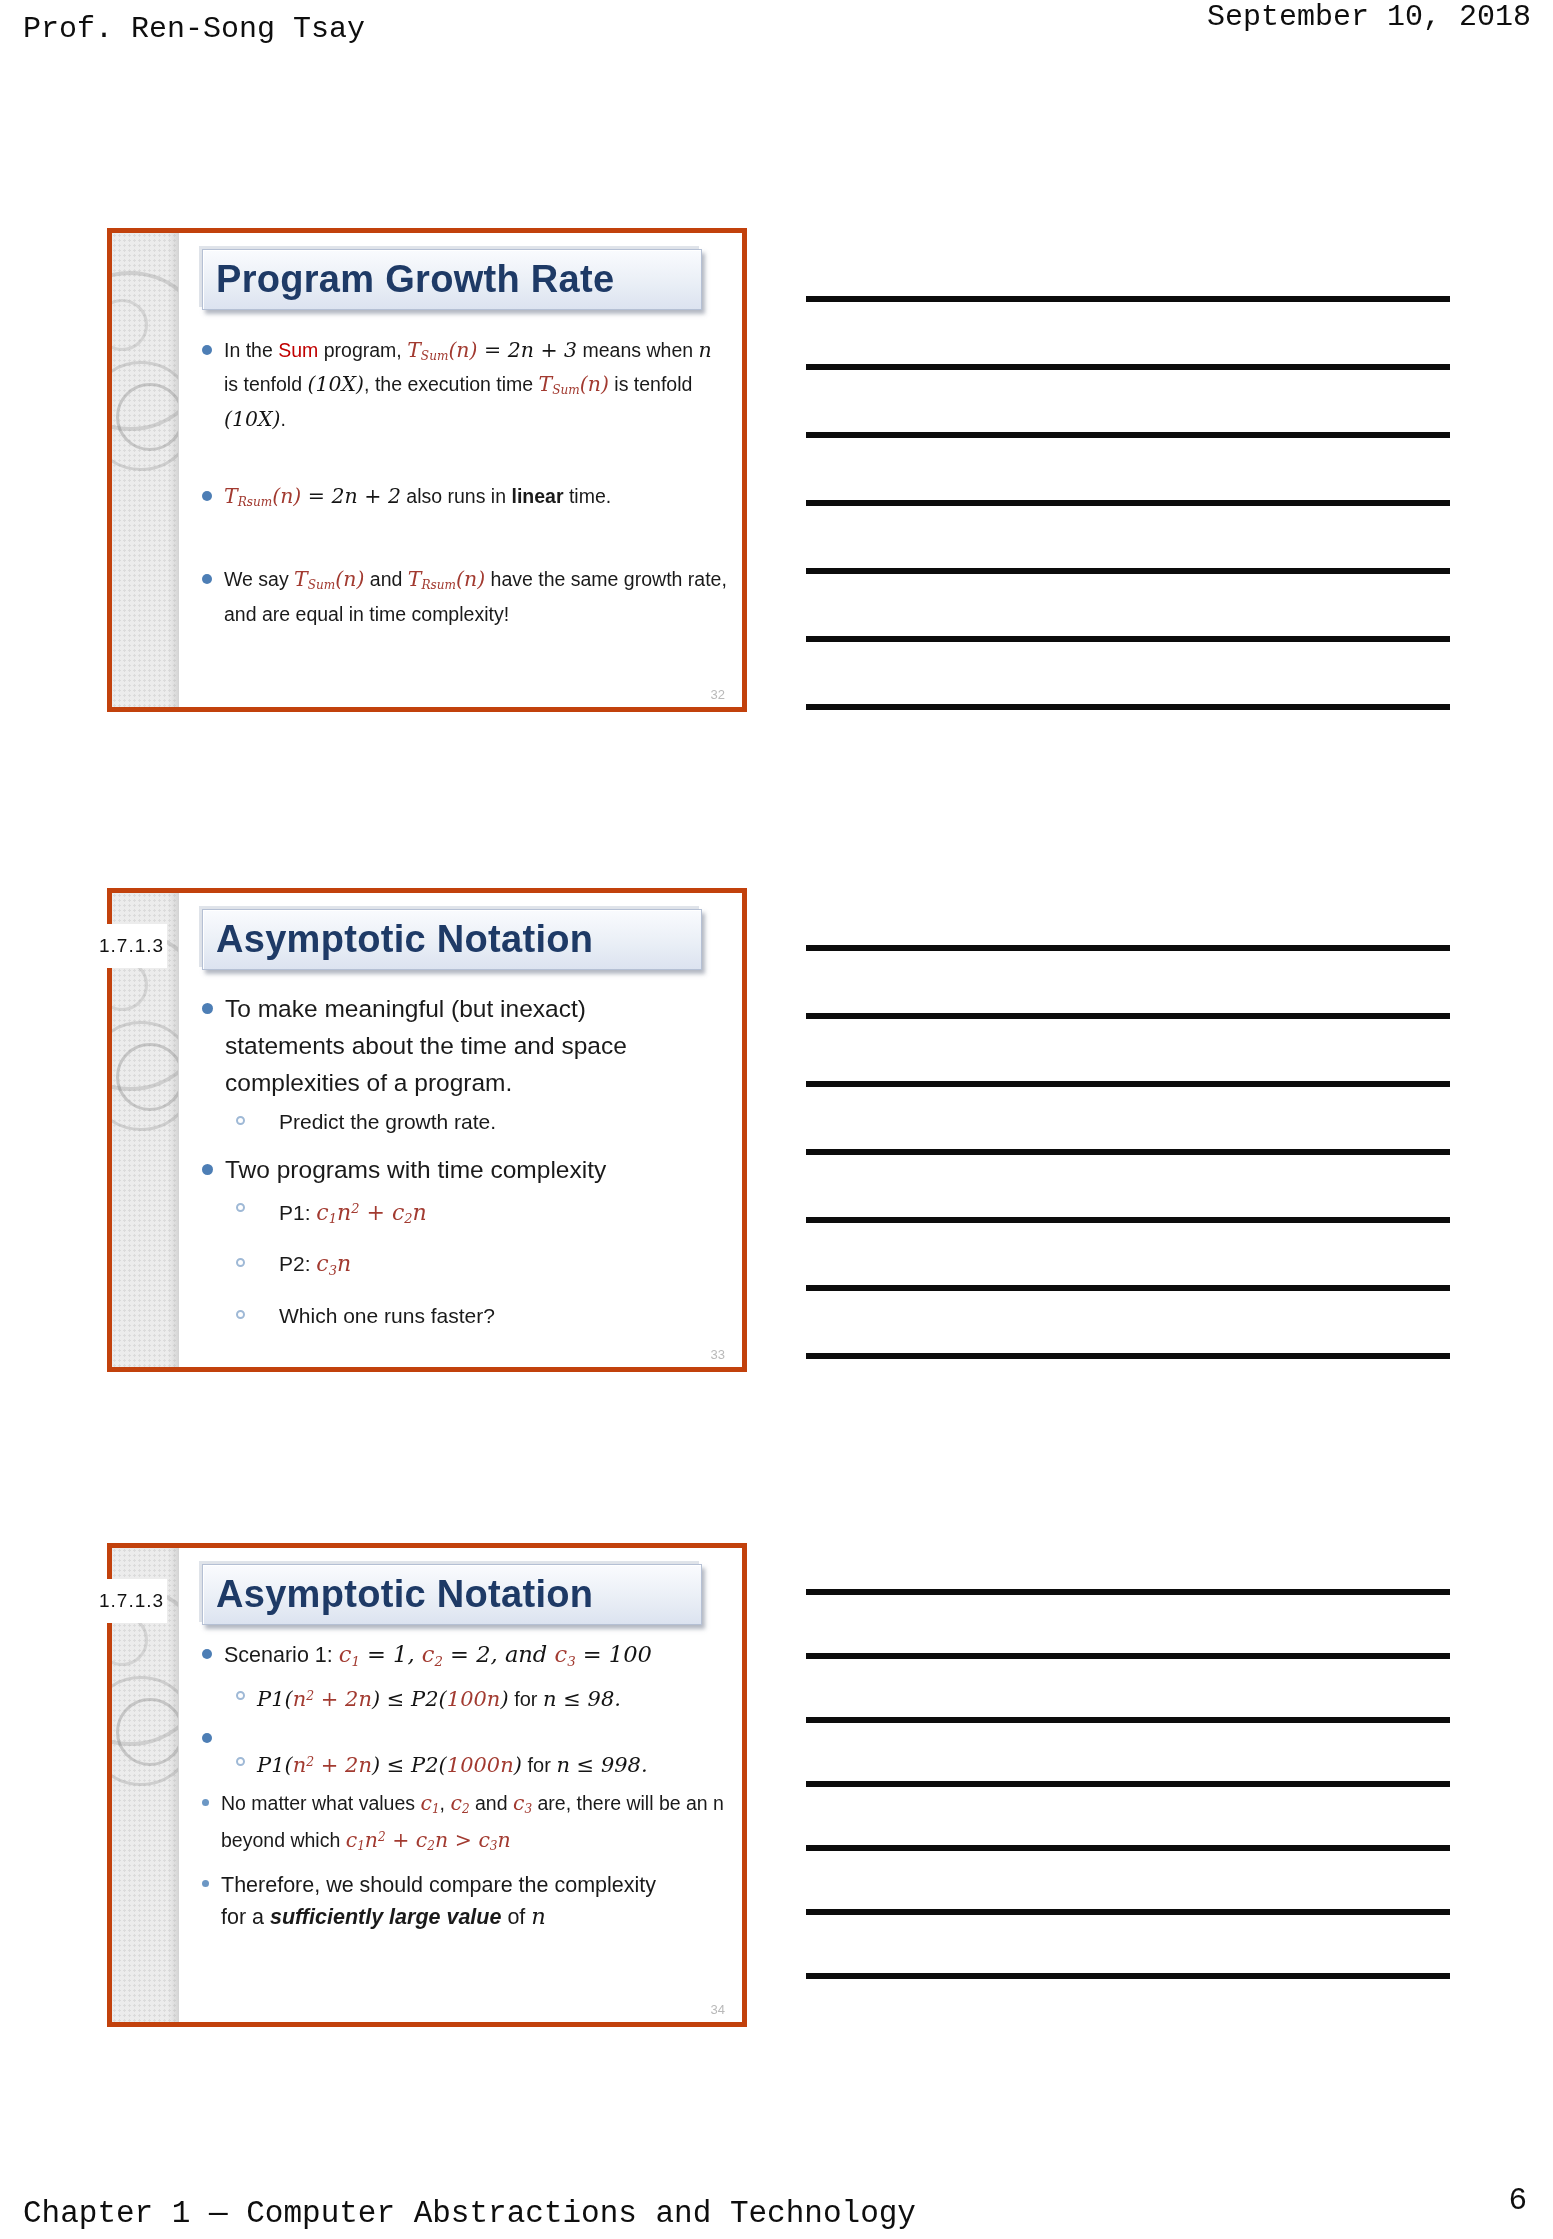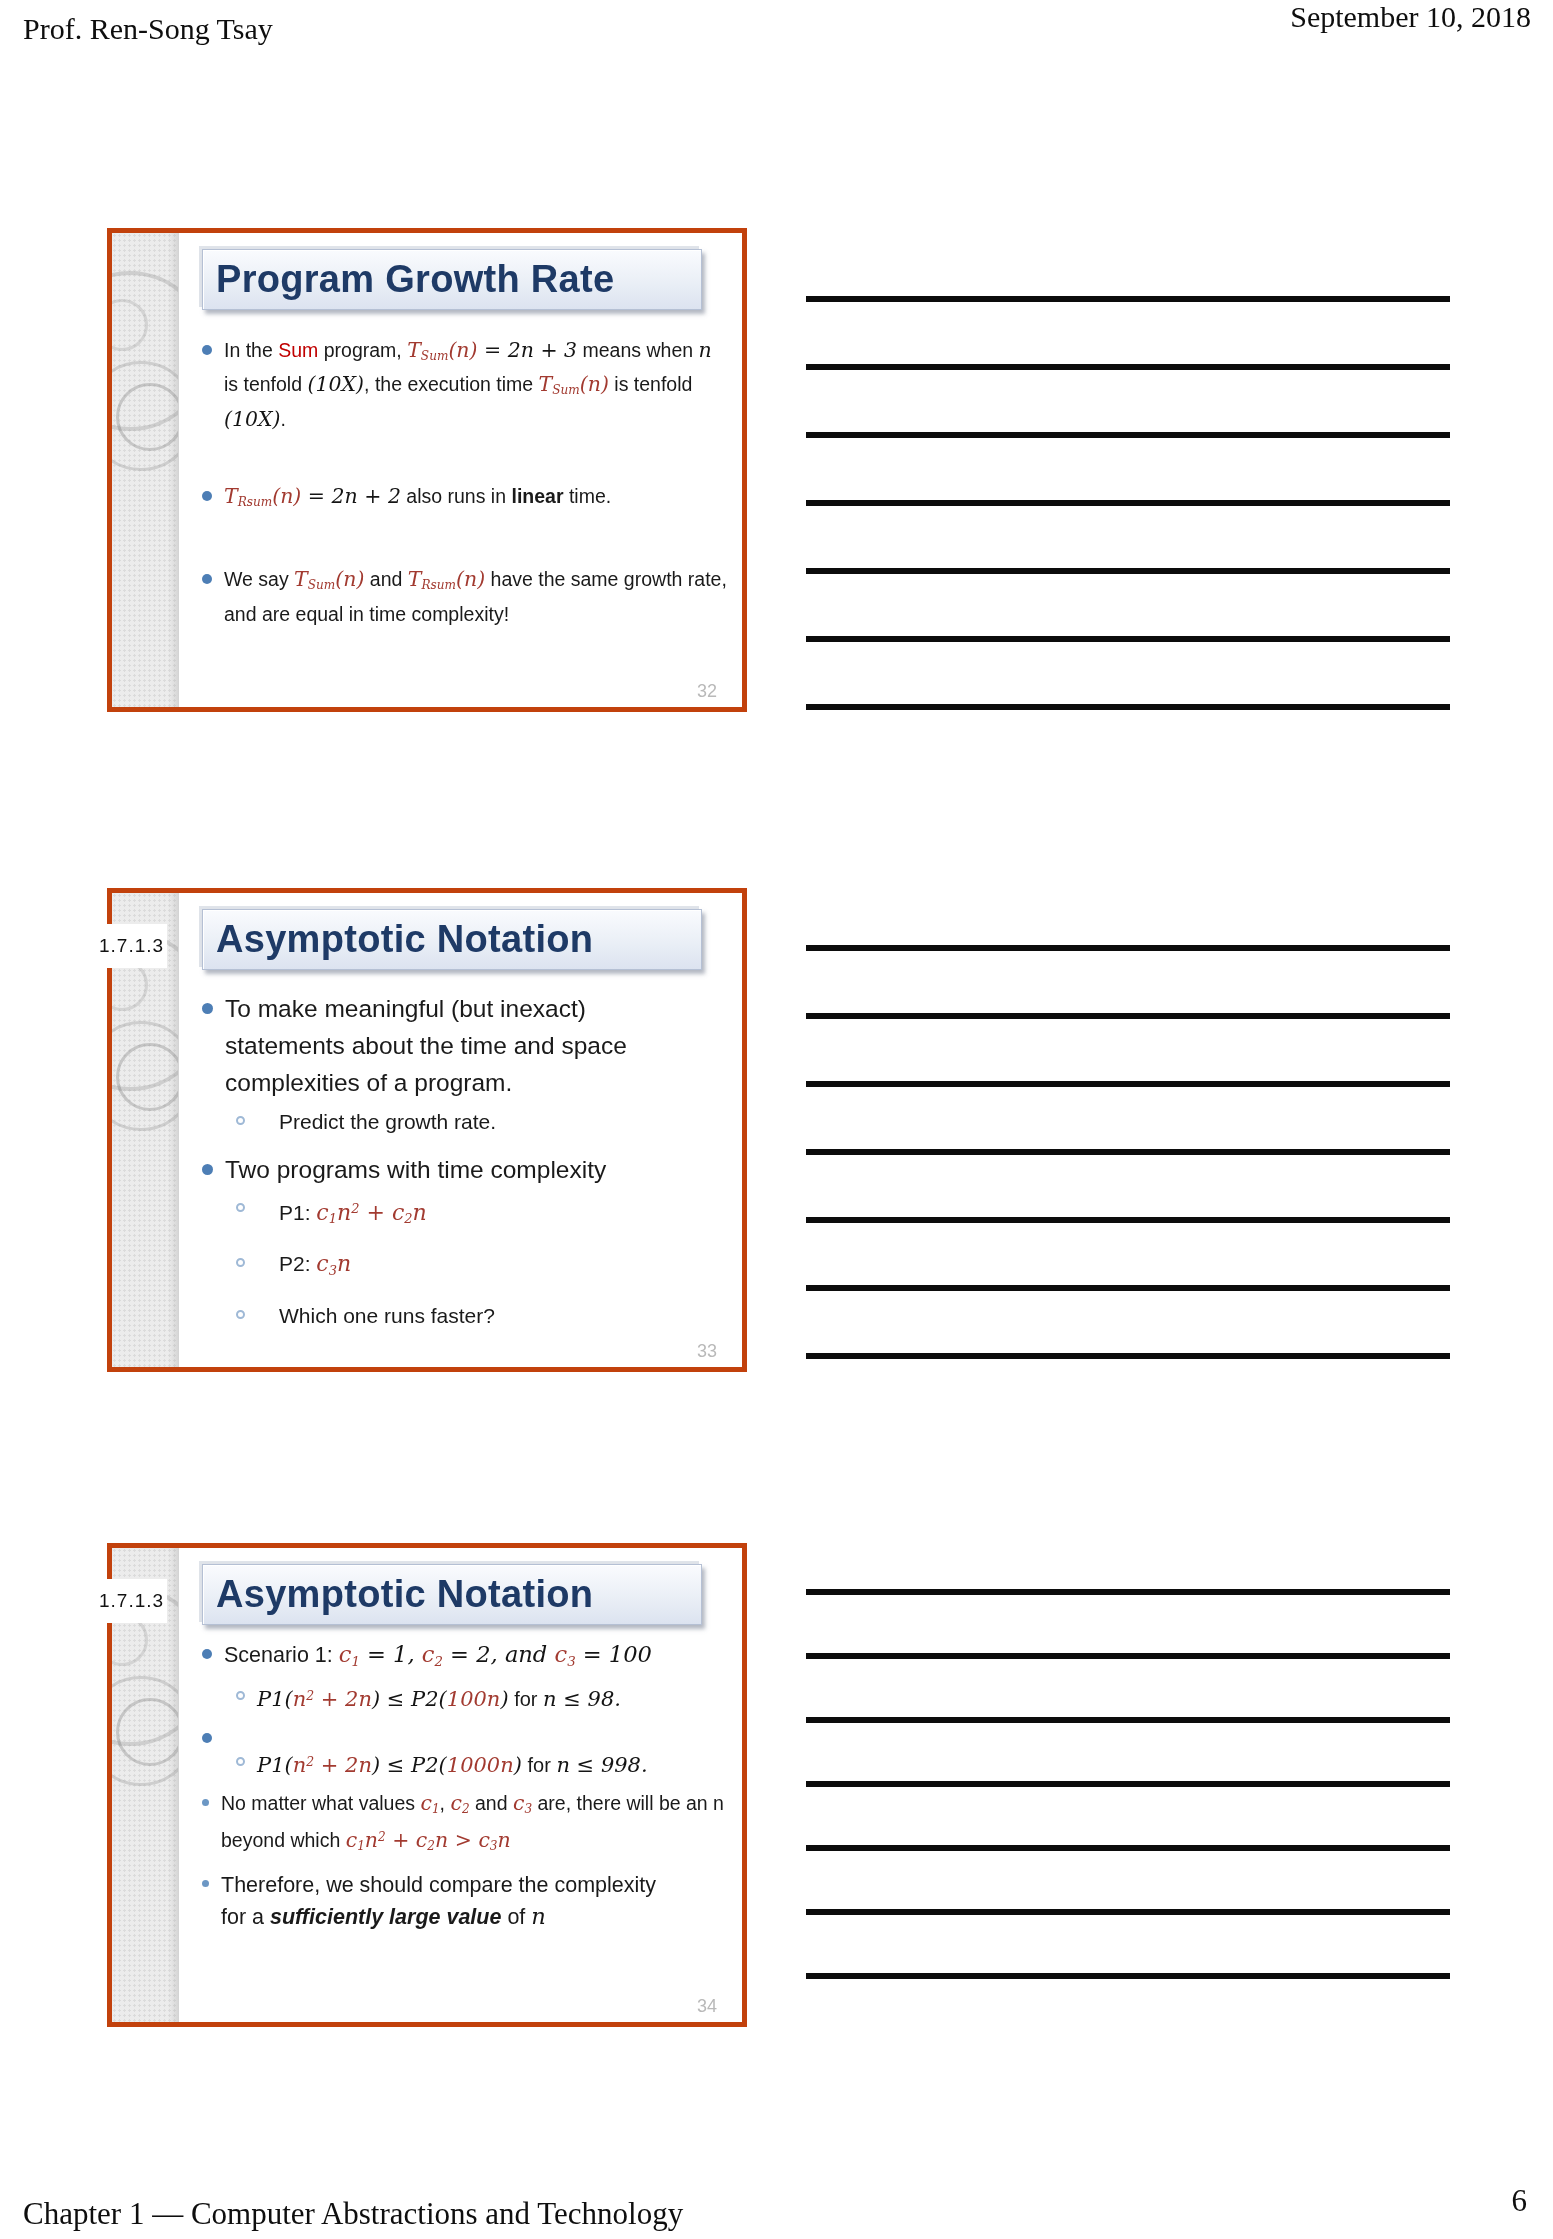--- a/index.html
+++ b/index.html
@@ -1,19 +1,19 @@
 <!DOCTYPE html>
 <html><head>
 <meta charset="utf-8">
 <style>
   html,body{margin:0;padding:0;background:#888;}
   .page{position:relative;width:1553px;height:2239px;background:#ffffff;overflow:hidden;
         font-family:"Liberation Sans",sans-serif;}
   
-  .hdr,.ftr{position:absolute;font-family:Liberation Serif, serif;color:#0e0e0e;white-space:nowrap;}
+  .hdr,.ftr{position:absolute;font-family:Liberation Mono, monospace;color:#0e0e0e;white-space:nowrap;}
   .hdr-left{left:23px;top:12px;font-size:30px;}
   .hdr-right{right:22px;top:0;font-size:30px;}
   .ftr-left{left:23px;top:2183px;font-size:31px;margin-top:13px;}
   .ftr-right{right:26px;top:2183px;font-size:31px;}
   
   .slide{position:absolute;left:107px;width:640px;height:484px;background:#ffffff;
          border:5px solid #c2410c;box-sizing:border-box;}
   #slide1{top:228px}
   #slide2{top:888px}
   #slide3{top:1543px}
@@ -27,21 +27,21 @@
   .orn.o1{width:152px;height:152px;left:-62px;top:38px;border-width:4px;}
   .orn.o2{width:104px;height:104px;left:-26px;top:128px;}
   .orn.o3{width:62px;height:62px;left:4px;top:150px;border-color:rgba(110,110,110,0.30);}
   .orn.o4{width:46px;height:46px;left:-16px;top:66px;border-color:rgba(140,140,140,0.25);}
   .content{position:absolute;left:90px;top:0;right:10px;bottom:0;}
   .titlebar{margin-top:16px;width:500px;height:61px;display:flex;align-items:center;box-sizing:border-box;
             background:linear-gradient(180deg,#FAFBFE 0%,#EAEFF6 55%,#DCE3F0 100%);
             border:1px solid #B5C0D4;
             box-shadow:3px 4px 4px rgba(105,115,135,0.50), -3px -3px 0 rgba(198,205,217,0.55), inset 1px 1px 0 #ffffff;}
   .titlebar .t{font-weight:bold;font-size:38px;color:#1E3A66;padding-left:13px;letter-spacing:0.3px;white-space:nowrap;}
-  .slide-num{position:absolute;right:25px;bottom:5px;color:#B9B9B9;font-size:18px;}
+  .slide-num{position:absolute;right:17px;bottom:5px;color:#B9B9B9;font-size:13px;}
   .section-label{position:absolute;z-index:6;font-size:19px;color:#121212;background:#ffffff;
                  padding:11px 3px;letter-spacing:1px;}
   #label2{left:96px;top:924px;}
   #label3{left:96px;top:1579px;}
   
   .bullets{margin-top:26px;}
   .bullet{display:flex;align-items:flex-start;color:#1a1a1a;}
   .marker{flex:0 0 auto;border-radius:50%;margin-right:12px;}
   .lv1>.marker{width:10px;height:10px;background:#4D7EB5;margin-top:9px;}
   .lv2{margin-left:34px;}

